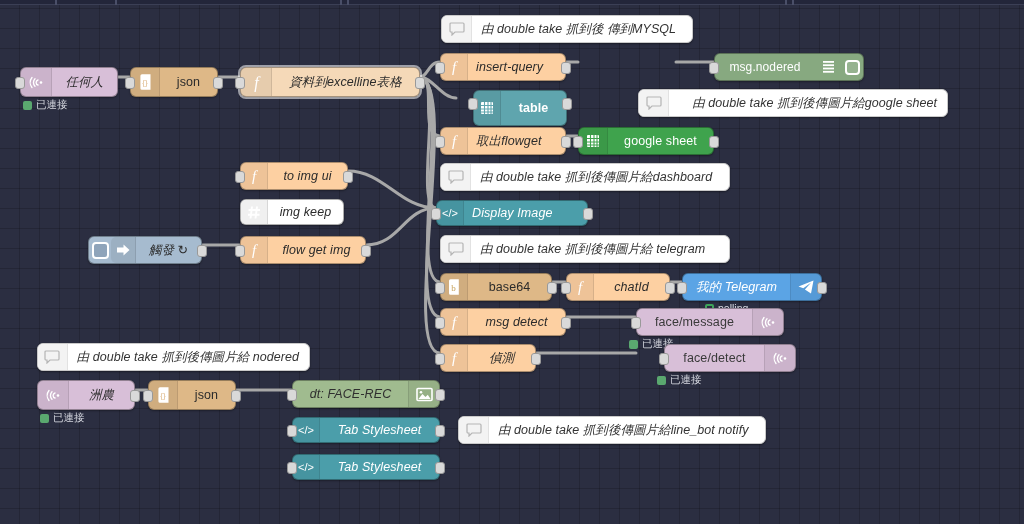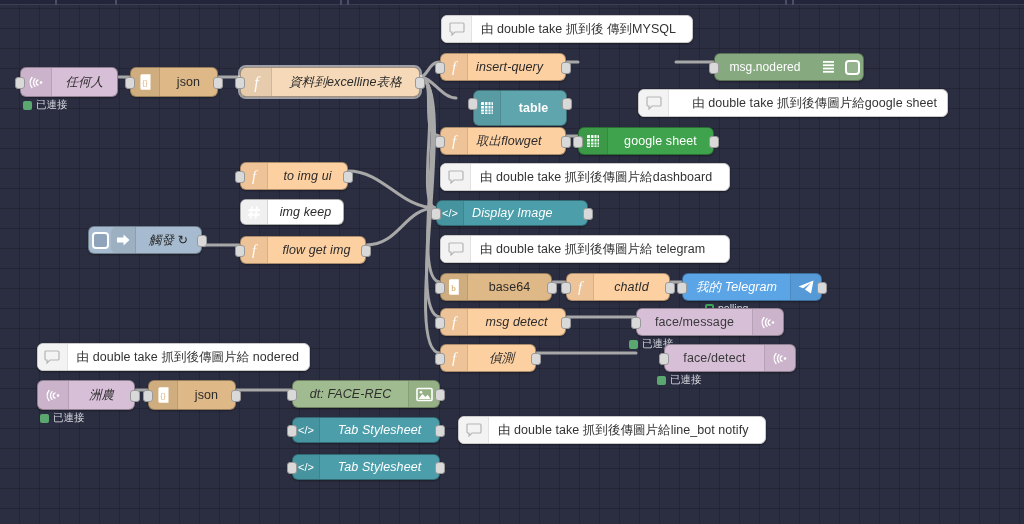--- a/index.html
+++ b/index.html
@@ -153,20 +153,21 @@
     display: flex;
     align-items: center;
     justify-content: center;
     background: #f3f3f3;
     border-right: 1px solid #e2e2e2;
     border-radius: 5px 0 0 5px;
   }
   .comment .ctext {
     padding: 0 10px 0 9px;
     font-size: 12.5px;
+    font-style: italic;
     color: #333;
     white-space: nowrap;
     letter-spacing: 0.05px;
   }
 
   
   .isvg { display:block; }
 
   
   .dbg-bars {
@@ -427,21 +428,21 @@
 
     <div class="comment" style="left:440px; top:230px; width:290px;">
       <div class="ctray">
         <svg class="isvg" width="16" height="14" viewBox="0 0 16 14">
             <path d="M2 1h12a1 1 0 0 1 1 1v7a1 1 0 0 1-1 1H6l-3 3v-3H2a1 1 0 0 1-1-1V2a1 1 0 0 1 1-1z" fill="none" stroke="#b5b5b5" stroke-width="1.2"></path>
           </svg>
       </div>
       <div class="ctext">由 double take 抓到後傳圖片給 telegram</div>
     </div>
 
-    <div class="node" style="left:88px; top:221px; width:114px; height:28px; background:#a6bbcf;text-align:right;">
+    <div class="node" style="left:88px; top:231px; width:114px; height:28px; background:#a6bbcf;text-align:right;">
       <div class="port out" style="top:8px"></div>
       <div class="icontray" style="width:22px; background:transparent; border:none;">
         <div style="width:17px;height:17px;border:2px solid #ffffff;border-radius:4px;background:#8fa4ba;box-sizing:border-box;"></div>
       </div>
       <div class="icontray" style="width:24px">
         <svg class="isvg" width="15" height="14" viewBox="0 0 15 14">
             <path d="M1 4.5h6.5V1.5L13.5 7l-6 5.5V9.5H1z" fill="#ffffff"></path>
           </svg>
       </div>
       <div class="label center">觸發 ↻</div>

